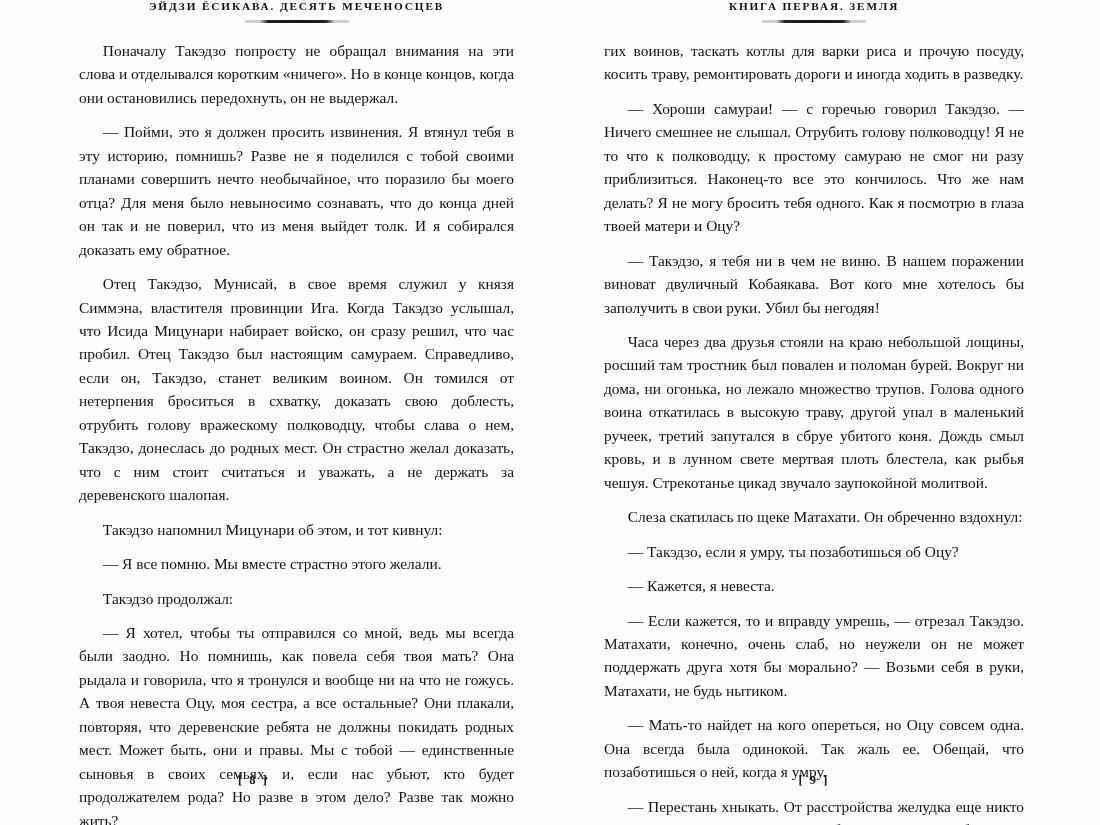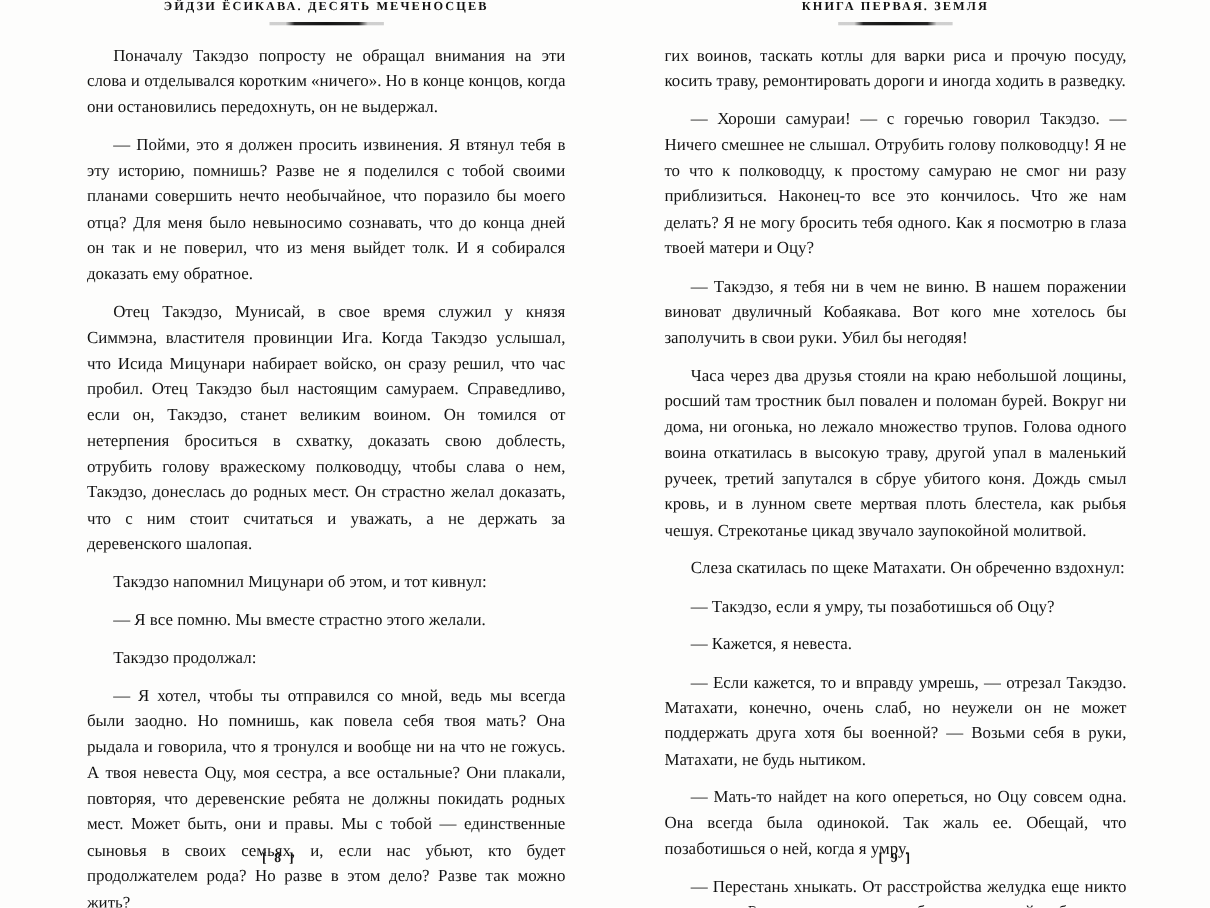--- a/index.html
+++ b/index.html
@@ -111,21 +111,21 @@
     <div class="running-head">КНИГА ПЕРВАЯ. ЗЕМЛЯ</div>
     <div class="rule"></div>
     <div class="body-text">
       <p style="text-indent:0">гих воинов, таскать котлы для варки риса и прочую посуду, косить траву, ремонтировать дороги и иногда ходить в разведку.</p>
       <p class="dialogue">— Хороши самураи! — с горечью говорил Такэдзо. — Ничего смешнее не слышал. Отрубить голову полководцу! Я не то что к полководцу, к простому самураю не смог ни разу приблизиться. Наконец-то все это кончилось. Что же нам делать? Я не могу бросить тебя одного. Как я посмотрю в глаза твоей матери и Оцу?</p>
       <p class="dialogue">— Такэдзо, я тебя ни в чем не виню. В нашем поражении виноват двуличный Кобаякава. Вот кого мне хотелось бы заполучить в свои руки. Убил бы негодяя!</p>
       <p>Часа через два друзья стояли на краю небольшой лощины, росший там тростник был повален и поломан бурей. Вокруг ни дома, ни огонька, но лежало множество трупов. Голова одного воина откатилась в высокую траву, другой упал в маленький ручеек, третий запутался в сбруе убитого коня. Дождь смыл кровь, и в лунном свете мертвая плоть блестела, как рыбья чешуя. Стрекотанье цикад звучало заупокойной молитвой.</p>
       <p>Слеза скатилась по щеке Матахати. Он обреченно вздохнул:</p>
       <p class="dialogue">— Такэдзо, если я умру, ты позаботишься об Оцу?</p>
       <p class="dialogue">— Кажется, я невеста.</p>
-      <p class="dialogue">— Если кажется, то и вправду умрешь, — отрезал Такэдзо. Матахати, конечно, очень слаб, но неужели он не может поддержать друга хотя бы военной? — Возьми себя в руки, Матахати, не будь нытиком.</p>
+      <p class="dialogue">— Если кажется, то и вправду умрешь, — отрезал Такэдзо. Матахати, конечно, очень слаб, но неужели он не может поддержать друга хотя бы морально? — Возьми себя в руки, Матахати, не будь нытиком.</p>
       <p class="dialogue">— Мать-то найдет на кого опереться, но Оцу совсем одна. Она всегда была одинокой. Так жаль ее. Обещай, что позаботишься о ней, когда я умру.</p>
       <p class="dialogue">— Перестань хныкать. От расстройства желудка еще никто не умирал. Рано или поздно мы набредем на какой-нибудь дом, и тогда я уложу тебя в постель, дам лекарство. А теперь прекрати причитать.</p>
 
     </div>
     <div class="folio">[ 9 ]</div>
   </div>
 
 </div>
 
 </body></html>

